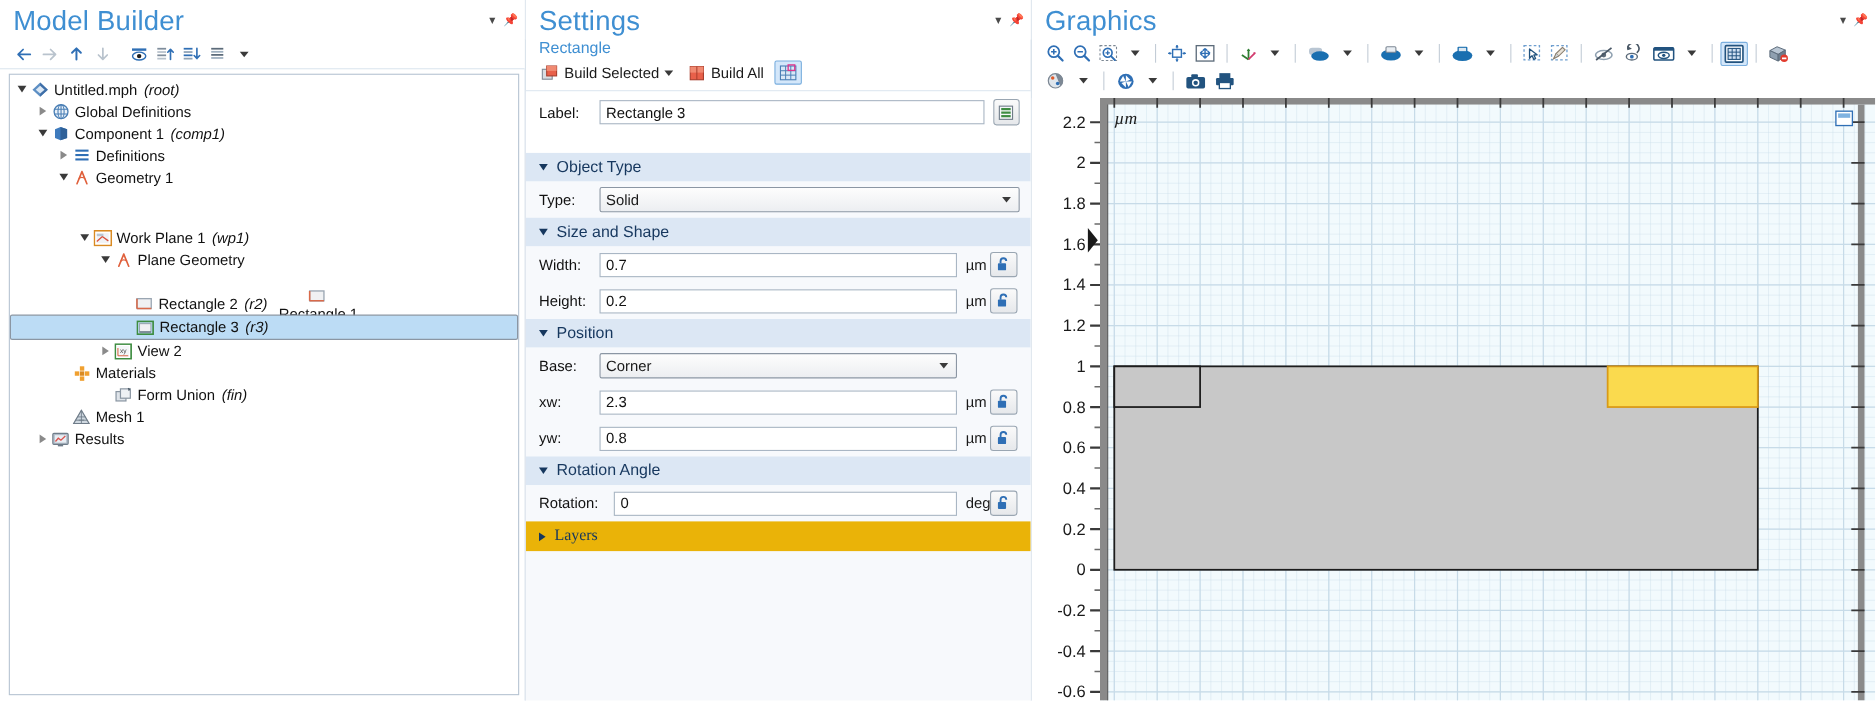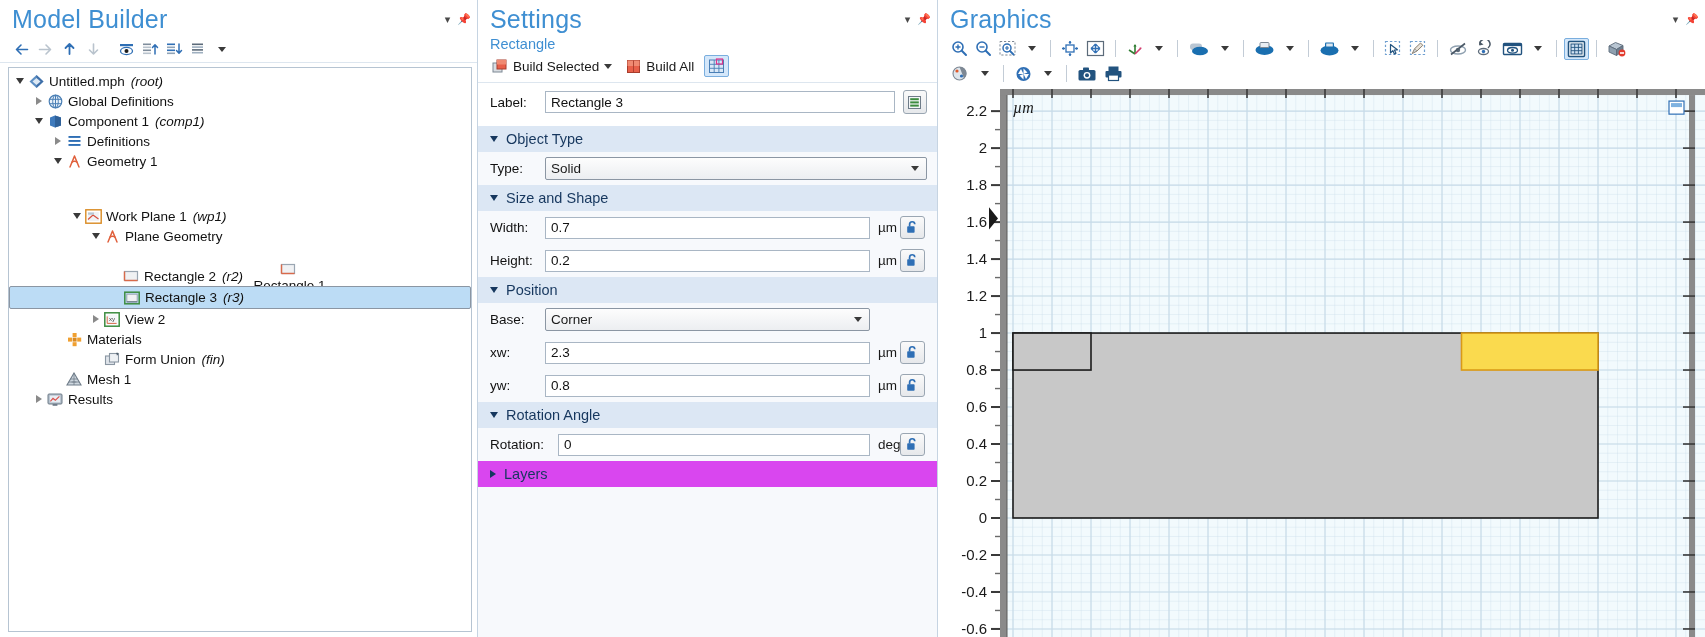--- a/index.html
+++ b/index.html
@@ -410,21 +410,21 @@
           <line x1="1.5" y1="10.3" x2="15.5" y2="10.3" stroke="#4a7fb5" stroke-width="0.9"></line>
           <line x1="6.2" y1="2" x2="6.2" y2="14.5" stroke="#4a7fb5" stroke-width="0.9"></line>
           <line x1="10.9" y1="2" x2="10.9" y2="14.5" stroke="#4a7fb5" stroke-width="0.9"></line>
           <rect x="8.5" y="1" width="6" height="5" fill="none" stroke="#e0338c" stroke-width="1.2"></rect>
         </svg>
       </div>
     </div>
 
     <div class="st-body">
 
-      <div class="row" style="background:#fff;padding-top:7px;padding-bottom:12px;">
+      <div class="row" style="background:#fff;padding-top:7px;padding-bottom:25px;">
         <label class="lbl-w">Label:</label>
         <input class="inp" style="width: 358px;" value="Rectangle 3">
         <div style="width:25px;height:24px;margin-left:8px;border:1px solid #9aa6b2;border-radius:3px;background:linear-gradient(#fafafa,#e6e8eb);display:flex;align-items:center;justify-content:center;">
           <svg width="15" height="15" viewBox="0 0 15 15">
             <rect x="1.5" y="1.5" width="12" height="12" fill="#f4f6f8" stroke="#6f7c89"></rect>
             <rect x="3.2" y="3.2" width="8.6" height="2" fill="#3d8c40"></rect>
             <rect x="3.2" y="6.4" width="8.6" height="2" fill="#3d8c40"></rect>
             <rect x="3.2" y="9.6" width="8.6" height="2" fill="#3d8c40"></rect>
           </svg>
         </div>
@@ -512,21 +512,21 @@
         <input class="inp" style="width: 312px;" value="0">
         <span class="unit">deg</span>
         <div class="lock">
           <svg width="15" height="15" viewBox="0 0 15 15">
             <path d="M4.6 6.4 V4.4 a2.6 2.6 0 0 1 5.2 -0.1" stroke="#2f6fb5" stroke-width="1.7" fill="none"></path>
             <rect x="2.2" y="6.3" width="7.4" height="6.4" rx="0.8" fill="#2f6fb5"></rect>
           </svg>
         </div>
       </div>
 
-      <div class="sec" style="background:#d946ef;">
+      <div class="sec" style="background:#eab308;font-family:Liberation Serif, serif;">
         <span class="tri-r"></span>
         <span>Layers</span>
       </div>
     </div>
   </div>
 
   <div class="panel gr">
     <div class="panel-head">
       <div class="panel-title">Graphics</div>
       <div class="head-ctrls">

